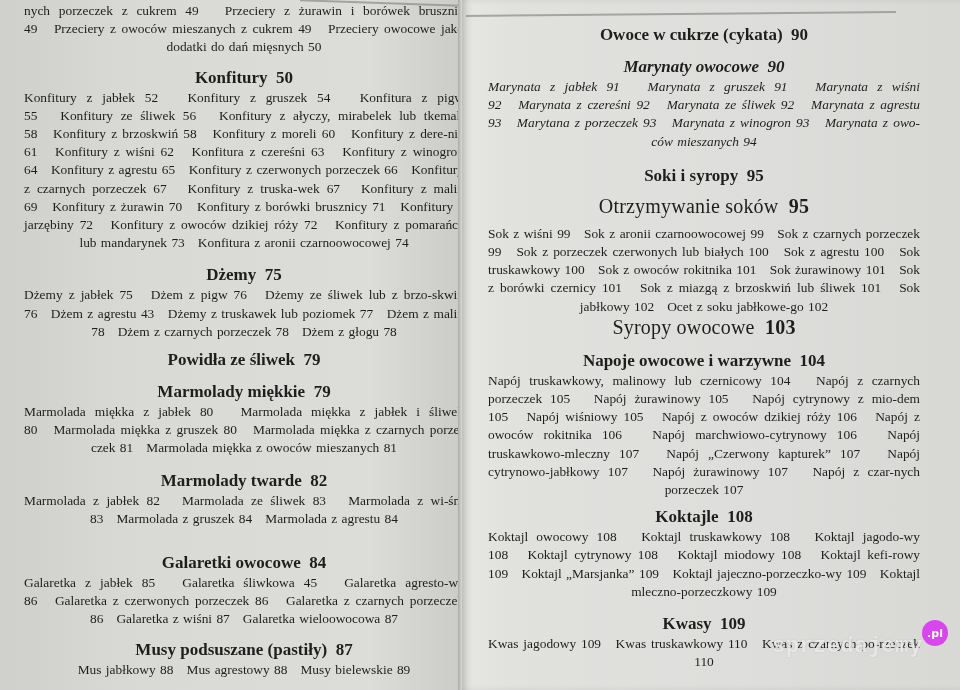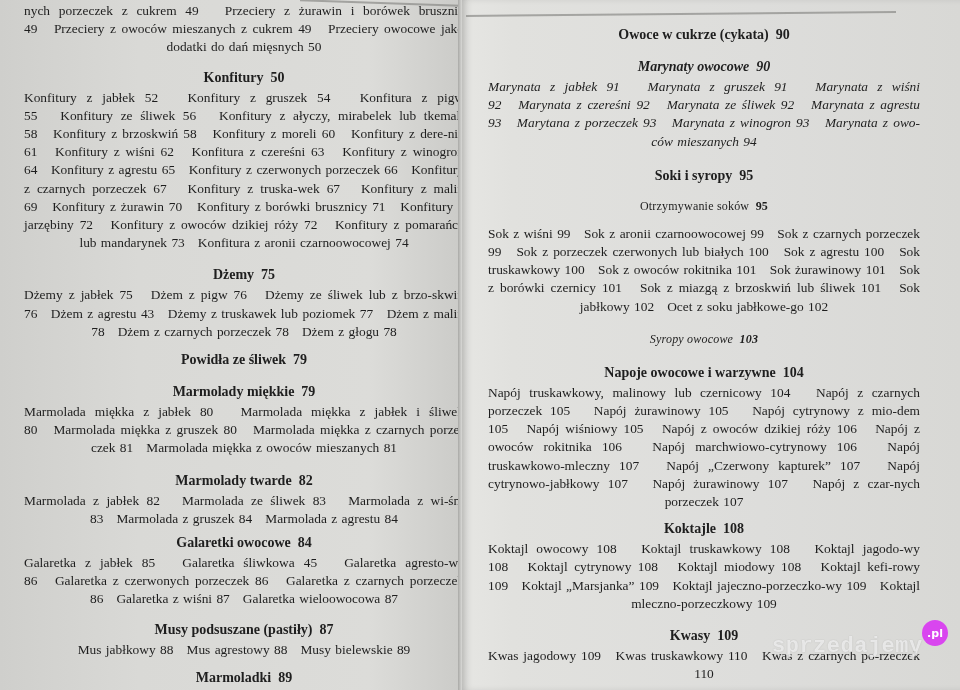--- a/index.html
+++ b/index.html
@@ -31,24 +31,24 @@
     position: absolute; height: 2px; background: #8a8a88; opacity: 0.7;
   }
   .col {
     position: absolute; top: 0;
   }
   .col-left { left: 24px; width: 440px; }
   .col-right { left: 26px; width: 432px; }
 
   .section { text-align: center; }
   .heading {
-    font-weight: bold; font-size: 14px; line-height: 22px;
+    font-weight: bold; font-size: 17px; line-height: 22px;
     text-align: center; margin: 0;
   }
-  .heading.light { font-weight: normal; font-size: 12px; letter-spacing: 0.2px; }
+  .heading.light { font-weight: normal; font-size: 20px; letter-spacing: 0.2px; }
   .heading .num { font-weight: bold; }
   .entries {
     font-size: 13.4px; line-height: 18.2px;
     text-align: justify; text-align-last: center;
     margin: 0; word-spacing: 1px;
   }
   .entries span.e { white-space: normal; }
   .entries span.e::after { content: "\00a0\00a0\00a0"; }
   .entries span.e:last-child::after { content: ""; }
 
@@ -90,21 +90,21 @@
           <h2 class="heading"><span>Powidła ze śliwek</span>&nbsp;&nbsp;<span class="num">79</span></h2>
         </div>
         <div class="section" style="margin-top: 10px;">
           <h2 class="heading"><span>Marmolady miękkie</span>&nbsp;&nbsp;<span class="num">79</span></h2>
           <p class="entries"><span class="e">Marmolada miękka z jabłek 80</span><span class="e">Marmolada miękka z jabłek i śliwek 80</span><span class="e">Marmolada miękka z gruszek 80</span><span class="e">Marmolada miękka z czarnych porze-czek 81</span><span class="e">Marmolada miękka z owoców mieszanych 81</span></p>
         </div>
         <div class="section" style="margin-top: 12px;">
           <h2 class="heading"><span>Marmolady twarde</span>&nbsp;&nbsp;<span class="num">82</span></h2>
           <p class="entries"><span class="e">Marmolada z jabłek 82</span><span class="e">Marmolada ze śliwek 83</span><span class="e">Marmolada z wi-śni 83</span><span class="e">Marmolada z gruszek 84</span><span class="e">Marmolada z agrestu 84</span></p>
         </div>
-        <div class="section" style="margin-top: 4px;">
+        <div class="section" style="margin-top: 24px;">
           <h2 class="heading"><span>Galaretki owocowe</span>&nbsp;&nbsp;<span class="num">84</span></h2>
           <p class="entries"><span class="e">Galaretka z jabłek 85</span><span class="e">Galaretka śliwkowa 45</span><span class="e">Galaretka agresto-wa 86</span><span class="e">Galaretka z czerwonych porzeczek 86</span><span class="e">Galaretka z czarnych porzeczek 86</span><span class="e">Galaretka z wiśni 87</span><span class="e">Galaretka wieloowocowa 87</span></p>
         </div>
         <div class="section" style="margin-top: 10px;">
           <h2 class="heading"><span>Musy podsuszane (pastiły)</span>&nbsp;&nbsp;<span class="num">87</span></h2>
           <p class="entries"><span class="e">Mus jabłkowy 88</span><span class="e">Mus agrestowy 88</span><span class="e">Musy bielewskie 89</span></p>
         </div>
         <div class="section" style="margin-top: 8px;">
           <h2 class="heading"><span>Marmoladki</span>&nbsp;&nbsp;<span class="num">89</span></h2>
         </div>
@@ -123,21 +123,21 @@
         </div>
         <div class="section" style="margin-top: 14px;">
           <h2 class="heading"><span>Soki i syropy</span>&nbsp;&nbsp;<span class="num">95</span></h2>
         </div>
         <div class="section" style="margin-top: 8px;">
           <h2 class="heading light"><span>Otrzymywanie soków</span>&nbsp;&nbsp;<span class="num">95</span></h2>
         </div>
         <div class="section" style="margin-top: 8px;">
           <p class="entries"><span class="e">Sok z wiśni 99</span><span class="e">Sok z aronii czarnoowocowej 99</span><span class="e">Sok z czarnych porzeczek 99</span><span class="e">Sok z porzeczek czerwonych lub białych 100</span><span class="e">Sok z agrestu 100</span><span class="e">Sok truskawkowy 100</span><span class="e">Sok z owoców rokitnika 101</span><span class="e">Sok żurawinowy 101</span><span class="e">Sok z borówki czernicy 101</span><span class="e">Sok z miazgą z brzoskwiń lub śliwek 101</span><span class="e">Sok jabłkowy 102</span><span class="e">Ocet z soku jabłkowe-go 102</span></p>
         </div>
-        <div class="section" style="margin-top: 12px; font-style: italic;">
+        <div class="section" style="">
           <h2 class="heading light"><span>Syropy owocowe</span>&nbsp;&nbsp;<span class="num">103</span></h2>
         </div>
         <div class="section" style="margin-top: 12px;">
           <h2 class="heading"><span>Napoje owocowe i warzywne</span>&nbsp;&nbsp;<span class="num">104</span></h2>
           <p class="entries"><span class="e">Napój truskawkowy, malinowy lub czernicowy 104</span><span class="e">Napój z czarnych porzeczek 105</span><span class="e">Napój żurawinowy 105</span><span class="e">Napój cytrynowy z mio-dem 105</span><span class="e">Napój wiśniowy 105</span><span class="e">Napój z owoców dzikiej róży 106</span><span class="e">Napój z owoców rokitnika 106</span><span class="e">Napój marchwiowo-cytrynowy 106</span><span class="e">Napój truskawkowo-mleczny 107</span><span class="e">Napój „Czerwony kapturek” 107</span><span class="e">Napój cytrynowo-jabłkowy 107</span><span class="e">Napój żurawinowy 107</span><span class="e">Napój z czar-nych porzeczek 107</span></p>
         </div>
         <div class="section" style="margin-top: 7px;">
           <h2 class="heading"><span>Koktajle</span>&nbsp;&nbsp;<span class="num">108</span></h2>
           <p class="entries"><span class="e">Koktajl owocowy 108</span><span class="e">Koktajl truskawkowy 108</span><span class="e">Koktajl jagodo-wy 108</span><span class="e">Koktajl cytrynowy 108</span><span class="e">Koktajl miodowy 108</span><span class="e">Koktajl kefi-rowy 109</span><span class="e">Koktajl „Marsjanka” 109</span><span class="e">Koktajl jajeczno-porzeczko-wy 109</span><span class="e">Koktajl mleczno-porzeczkowy 109</span></p>
         </div>

